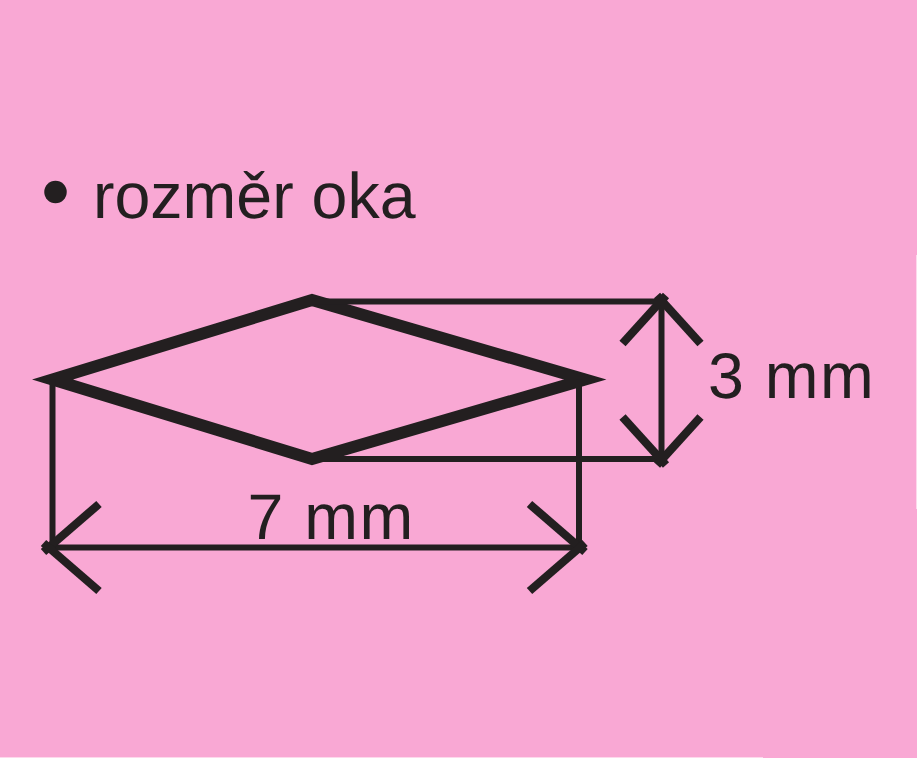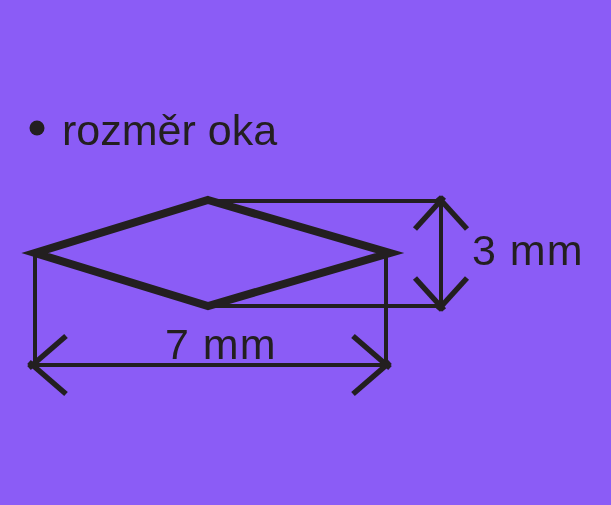--- a/index.html
+++ b/index.html
@@ -4,21 +4,21 @@
 <style>
   html, body {
     margin: 0;
     padding: 0;
     background: #ffffff;
   }
   .page {
     position: relative;
     width: 611px;
     height: 505px;
-    background: #8b5cf6;
+    background: #f9a8d4;
     overflow: hidden;
   }
   svg {
     display: block;
   }
   .label-text {
     font-family: "Liberation Sans", sans-serif;
     fill: #231f20;
   }
   .title-text {

